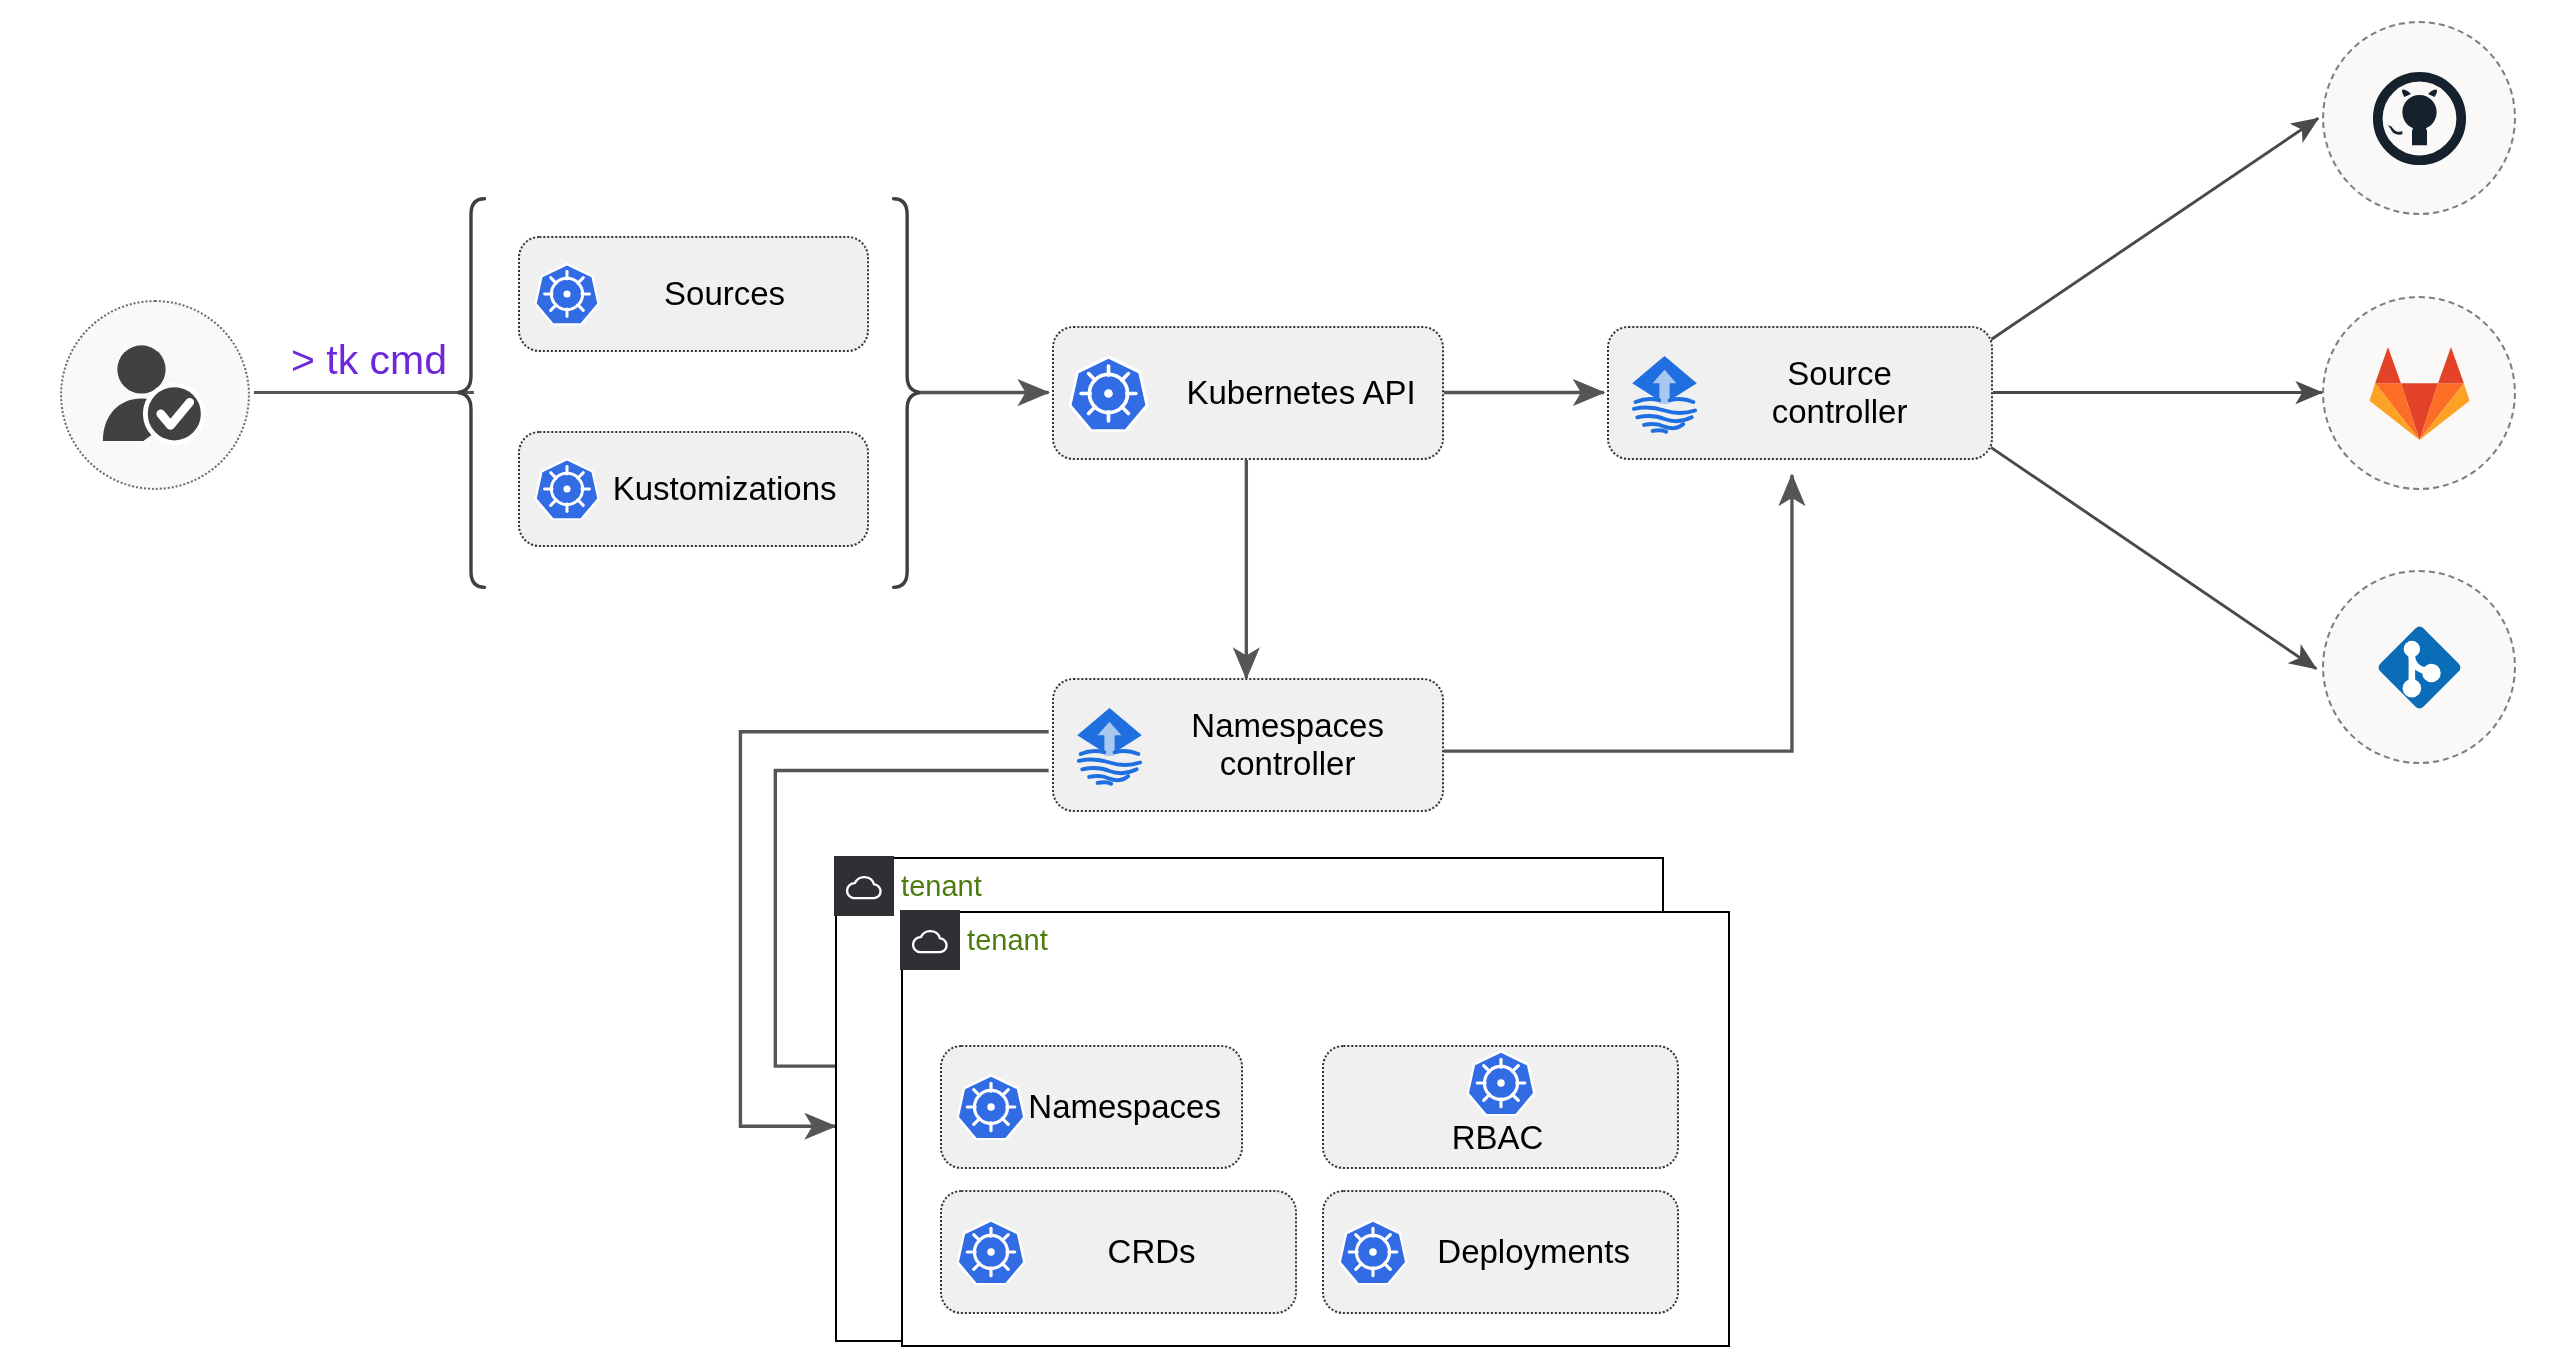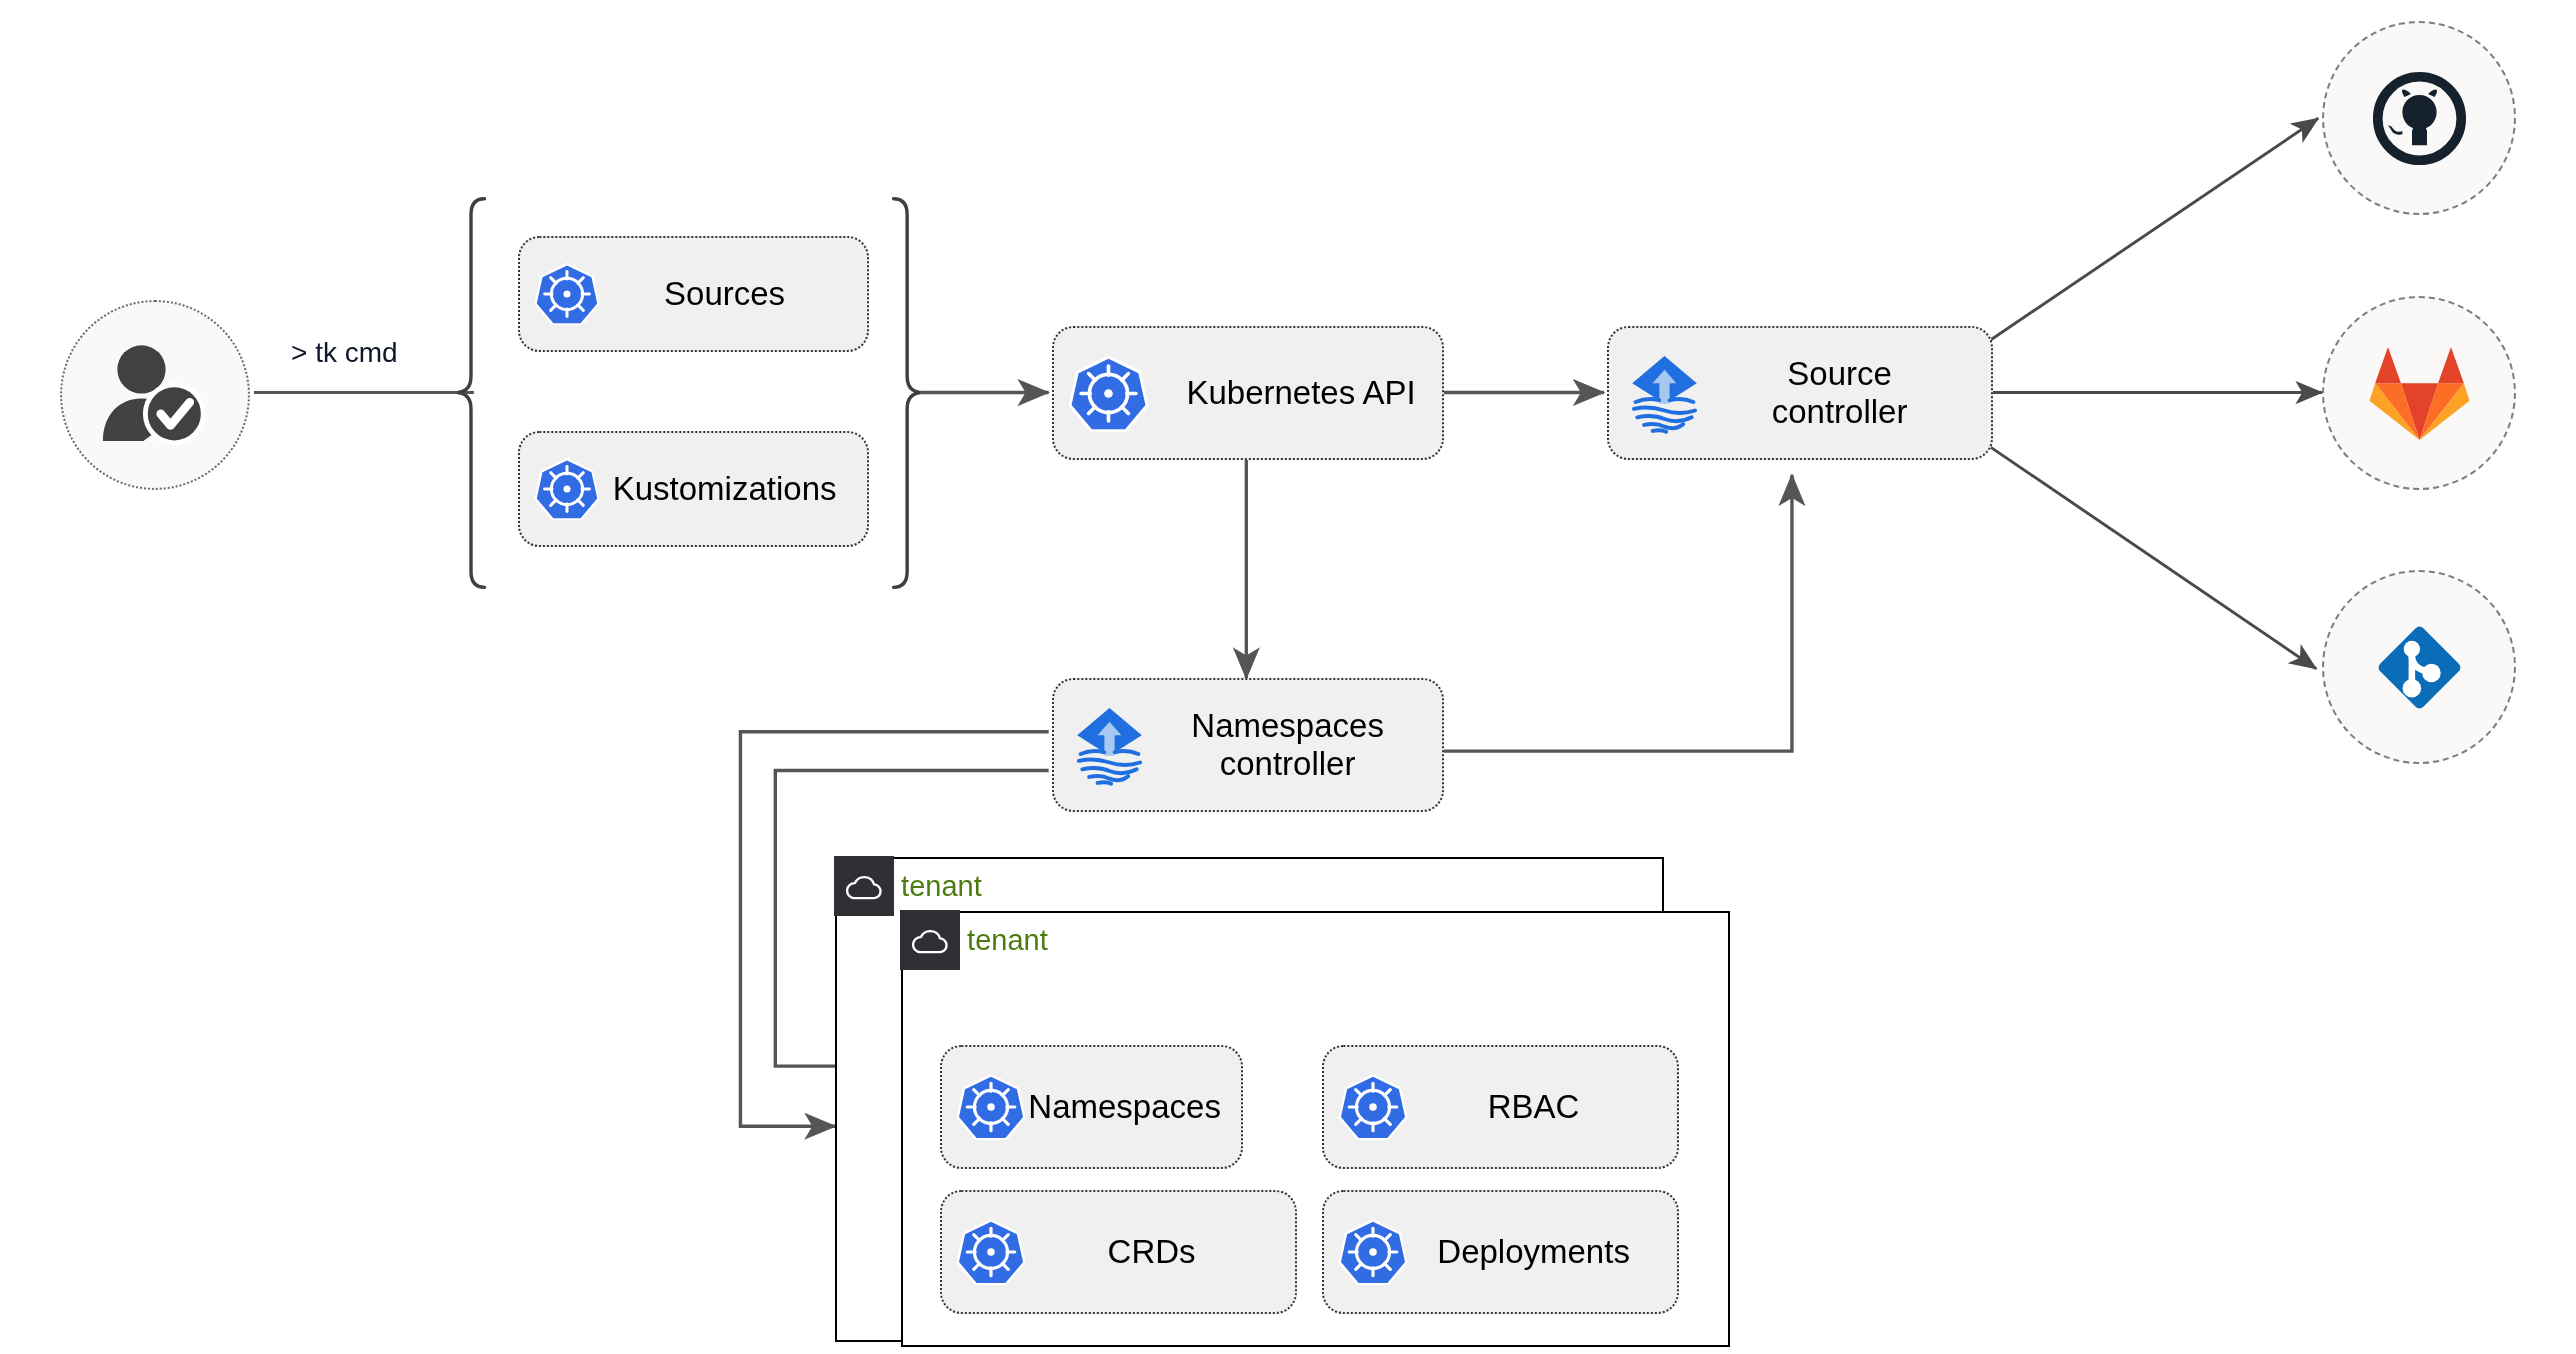--- a/index.html
+++ b/index.html
@@ -83,22 +83,22 @@
   }
   .tenant-title {
     color: #4d7c0f;
     font-size: 29px;
     padding-left: 7px;
     white-space: nowrap;
   }
   
   .cmd-label {
     position: absolute;
-    color: #0f172a;
-    font-size: 28px;
+    color: #6d28d9;
+    font-size: 41px;
     white-space: nowrap;
   }
   svg.overlay {
     position: absolute;
     left: 0; top: 0;
     width: 2576px;
     height: 1355px;
     pointer-events: none;
   }
 </style>
@@ -323,21 +323,21 @@
           <line x1="26" y1="26" x2="34" y2="34"></line>
             <line x1="66" y1="66" x2="74" y2="74"></line>
           <line x1="74" y1="26" x2="66" y2="34"></line>
             <line x1="34" y1="66" x2="26" y2="74"></line>
         </g>
         <circle cx="50" cy="50" r="5.2" fill="#ffffff"></circle>
       </svg>
       <span class="label">Namespaces</span>
     </div>
 
-    <div class="node" style="left:419px; top:132px; width:357px; height:124px;">
+    <div class="node" style="left:419px; top:132px; width:357px; height:124px;flex-direction:column;">
       <svg class="ico" width="72" height="72" viewBox="0 0 100 100">
         <path d="M50 4 L89 23 L98 65 L72 96 L28 96 L2 65 L11 23 Z" fill="#ffffff"></path>
         <path d="M50 8 L86 25.5 L94.5 64 L70 93 L30 93 L5.5 64 L14 25.5 Z" fill="#326ce5"></path>
         <g stroke="#ffffff" stroke-width="4.4" fill="none" stroke-linecap="round">
           <circle cx="50" cy="50" r="23"></circle>
           <line x1="50" y1="17" x2="50" y2="28"></line>
             <line x1="50" y1="72" x2="50" y2="83"></line>
           <line x1="17" y1="50" x2="28" y2="50"></line>
             <line x1="72" y1="50" x2="83" y2="50"></line>
           <line x1="26" y1="26" x2="34" y2="34"></line>

